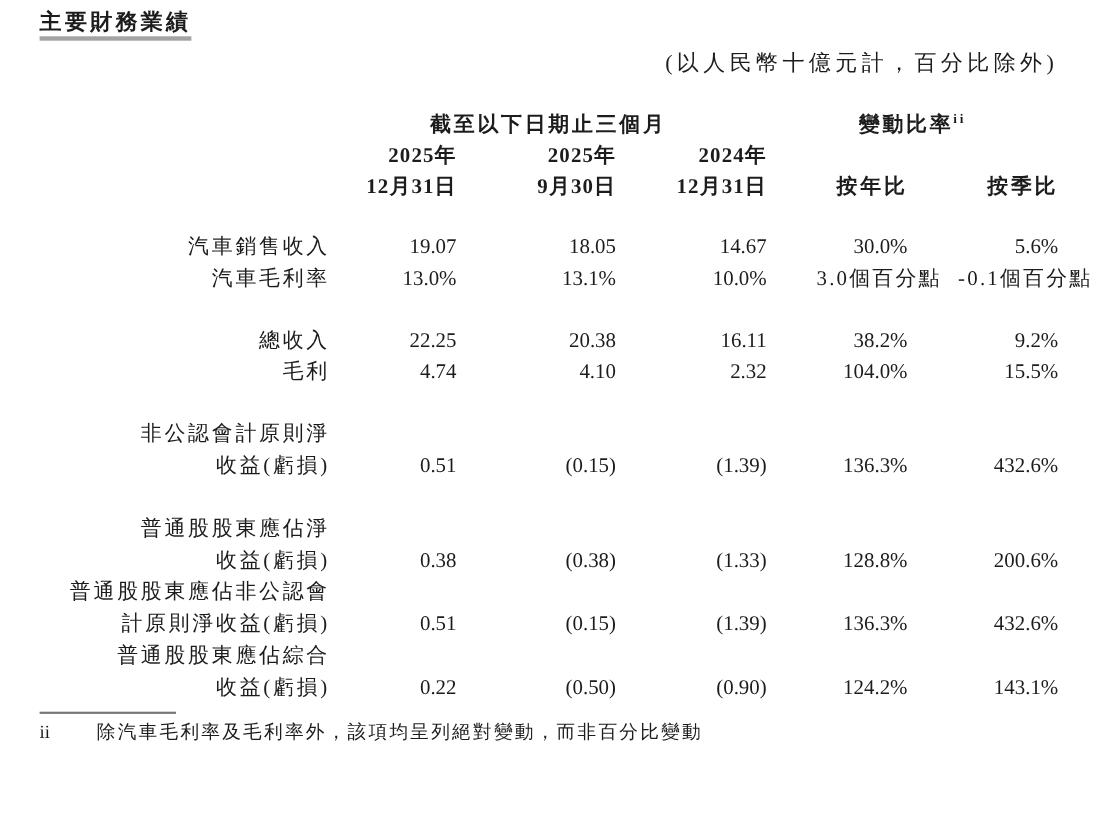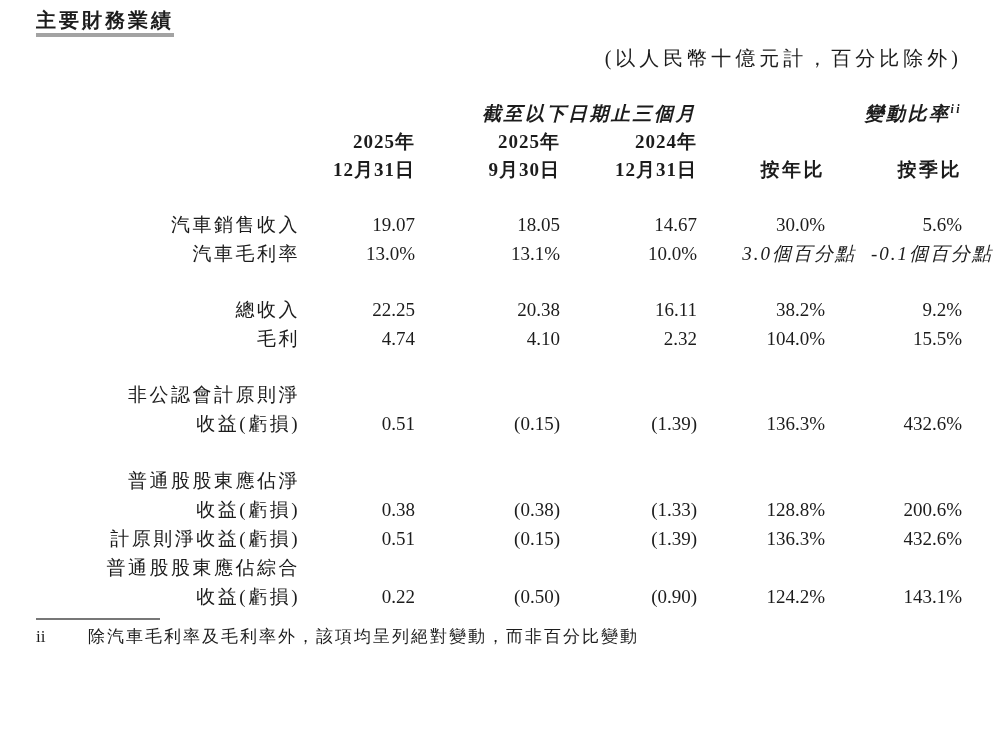--- a/index.html
+++ b/index.html
@@ -46,26 +46,26 @@
     height: 29px;
   }
   thead tr.hdr1 td { height: 30px; }
   thead tr.hdr2 td, thead tr.hdr3 td { height: 28px; }
   tr.sp-hdr td { height: 26px; }
   tr.sp-grp td { height: 27px; }
   tr.sp-grp2 td { height: 28px; }
   .lbl { text-align: right; }
   .indent { padding-left: 24px; }
   .val { text-align: right; }
-  .ctr { text-align: right; font-style: italic; }
+  .ctr { text-align: center; }
   .bold { font-weight: bold; }
   .cjk { letter-spacing: 2.5px; }
   .cjk1 { letter-spacing: 1px; }
   td.pp { letter-spacing: 2px; }
-  td.pp span { display: inline-block; margin-right: -31px; font-style: italic; }
+  td.pp span { display: inline-block; margin-right: -31px; }
   sup { font-size: 12px; font-weight: bold; }
   .footnote { margin-top: 10px; }
   .fn-rule {
     width: 124px;
     border-top: 2px solid #777;
     height: 0;
   }
   .fn-line {
     margin-top: 5px;
     font-size: 17px;
@@ -191,20 +191,28 @@
         </tr>
         <tr>
           <td class="lbl cjk indent"><span>收益(虧損)</span></td>
           <td class="val"><span>0.38</span></td>
           <td class="val"><span>(0.38)</span></td>
           <td class="val"><span>(1.33)</span></td>
           <td class="val"><span>128.8%</span></td>
           <td class="val"><span>200.6%</span></td>
         </tr>
         <tr>
+          <td class="lbl cjk"><span>普通股股東應佔非公認會</span></td>
+          <td class="val"></td>
+          <td class="val"></td>
+          <td class="val"></td>
+          <td class="val"></td>
+          <td class="val"></td>
+        </tr>
+        <tr>
           <td class="lbl cjk indent"><span>計原則淨收益(虧損)</span></td>
           <td class="val"><span>0.51</span></td>
           <td class="val"><span>(0.15)</span></td>
           <td class="val"><span>(1.39)</span></td>
           <td class="val"><span>136.3%</span></td>
           <td class="val"><span>432.6%</span></td>
         </tr>
         <tr>
           <td class="lbl cjk"><span>普通股股東應佔綜合</span></td>
           <td class="val"></td>

